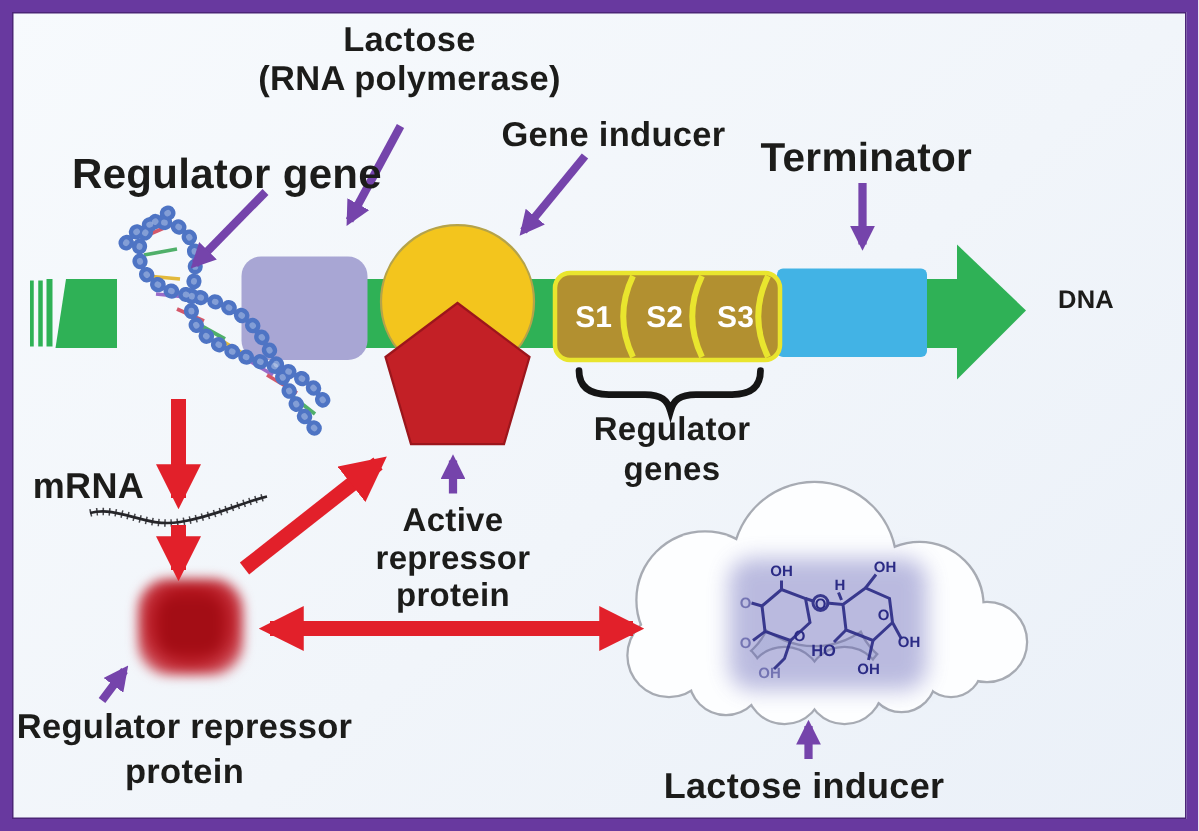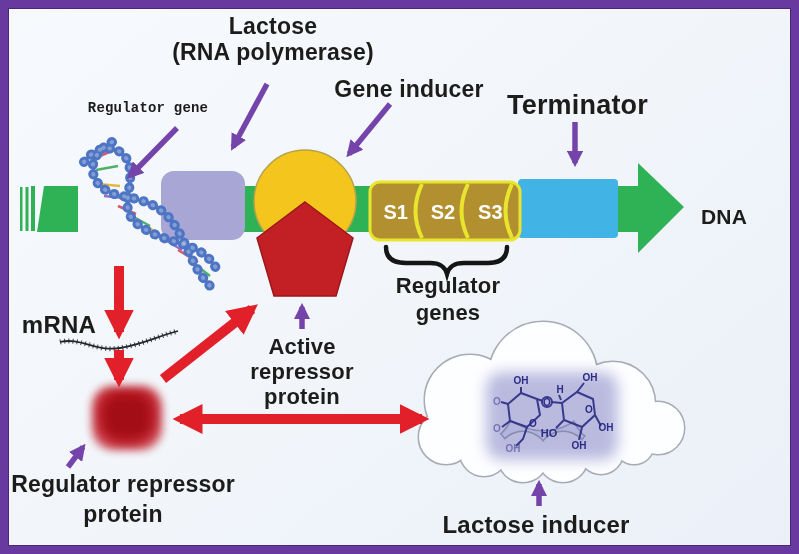--- a/index.html
+++ b/index.html
@@ -171,24 +171,24 @@
   <div class="s-row">
     <div class="s-cell">S1</div>
     <div class="s-cell">S2</div>
     <div class="s-cell">S3</div>
   </div>
 
   <div class="lbl" style="left:152px;top:13px;width:242px;font-size:23px;line-height:26px;">
     <div>Lactose</div>
     <div>(RNA polymerase)</div>
   </div>
-  <div class="lbl" style="left:48px;top:100px;width:200px;font-size:14px;font-family:Liberation Mono, monospace;">Regulator gene</div>
+  <div class="lbl" style="left:48px;top:100px;width:200px;font-size:28px;">Regulator gene</div>
   <div class="lbl" style="left:311px;top:76px;width:196px;font-size:23px;">Gene inducer</div>
   <div class="lbl" style="left:507px;top:90px;width:136px;font-size:27px;">Terminator</div>
-  <div class="lbl" style="left:693px;top:190px;width:62px;font-size:21px;margin-top:15px;">DNA</div>
+  <div class="lbl" style="left:693px;top:190px;width:62px;font-size:17px;">DNA</div>
   <div class="lbl" style="left:6px;top:311px;width:90px;font-size:24px;text-align:right;">mRNA</div>
   <div class="lbl" style="left:386px;top:272px;width:124px;font-size:22px;line-height:27px;">
     <div>Regulator</div>
     <div>genes</div>
   </div>
   <div class="lbl" style="left:239px;top:334px;width:126px;font-size:22px;line-height:25px;">
     <div>Active</div>
     <div>repressor</div>
     <div>protein</div>
   </div>

